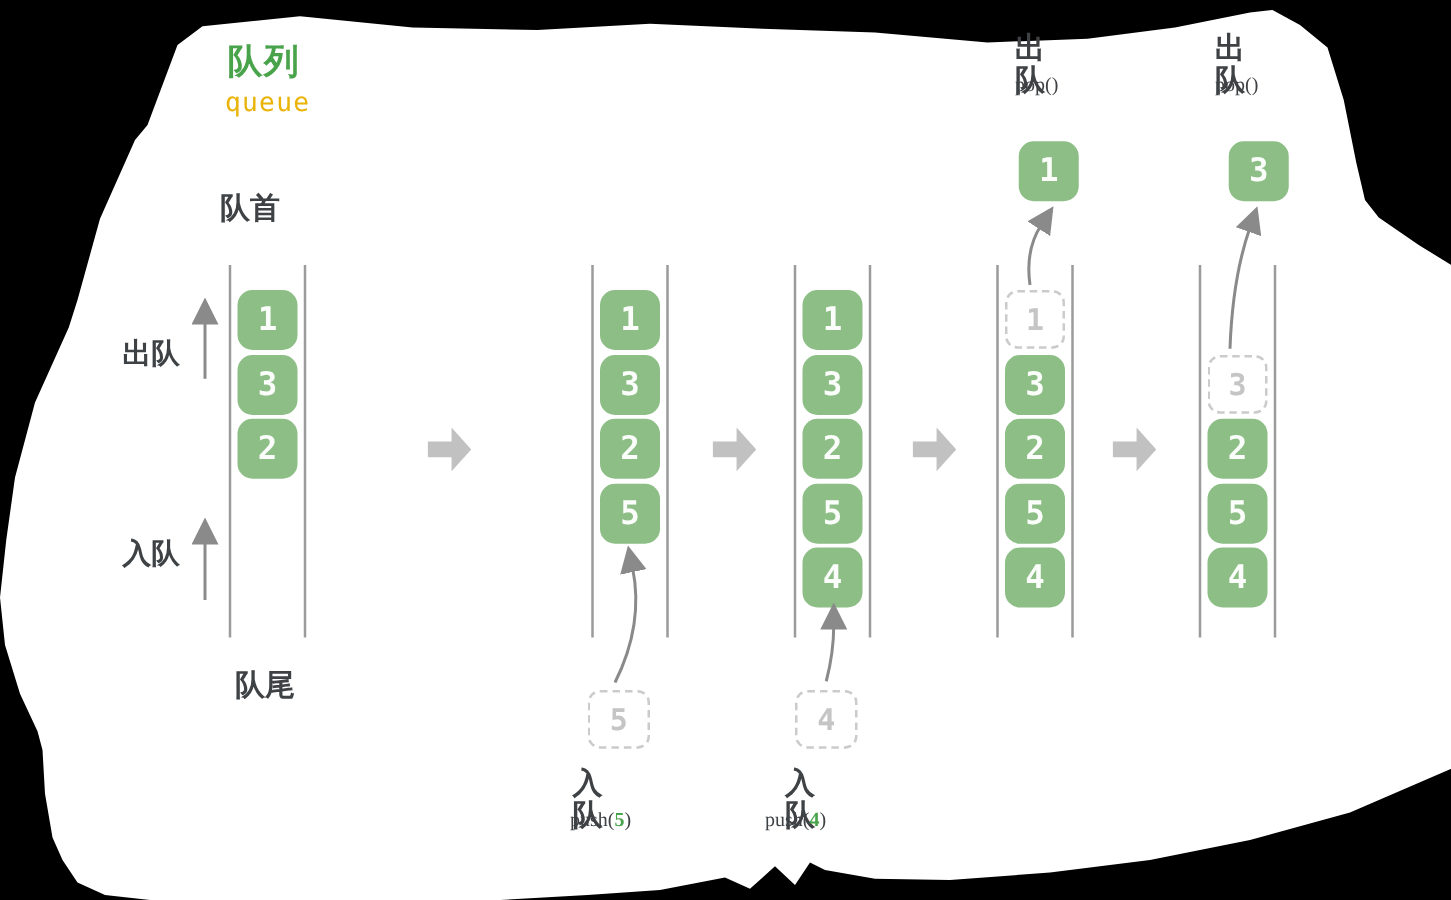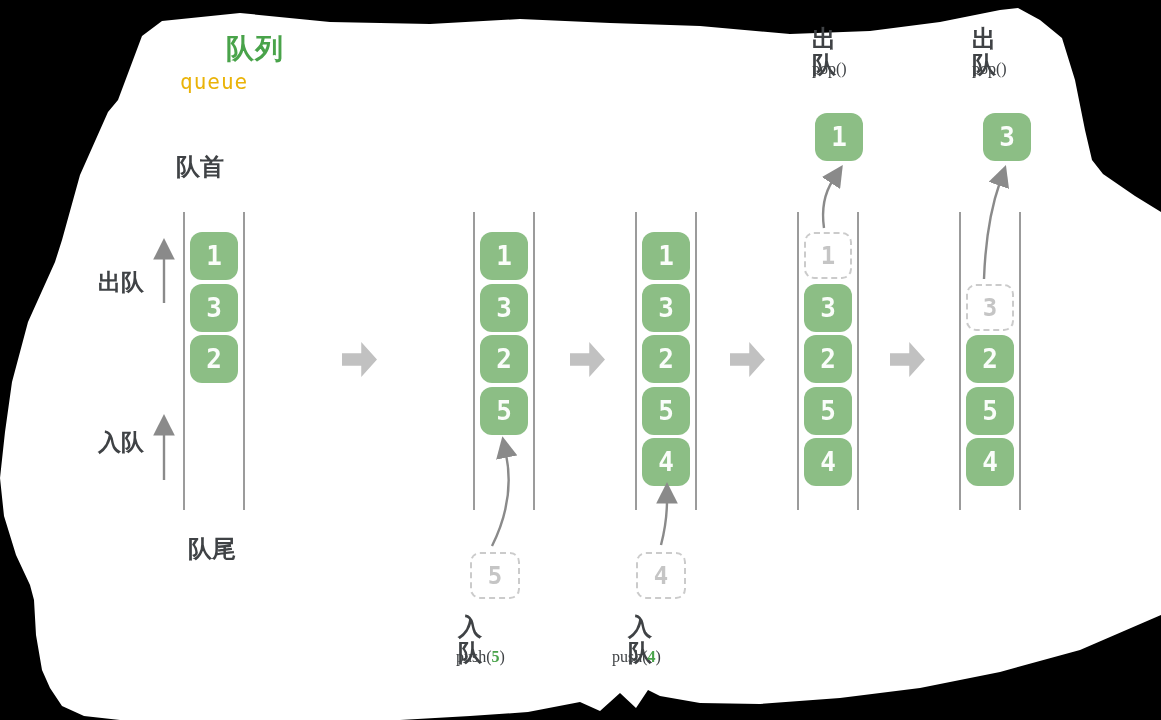--- a/index.html
+++ b/index.html
@@ -1,21 +1,21 @@
 <!DOCTYPE html>
 <html><head>
 <meta charset="utf-8">
 <style>
   html,body{margin:0;padding:0;background:#000;}
   .scene{position:relative;width:1161px;height:720px;overflow:hidden;
          font-family:"Liberation Sans",sans-serif;}
   .blob{position:absolute;left:0;top:0;width:1161px;height:720px;}
   .layer{position:absolute;left:0;top:0;width:1161px;height:720px;pointer-events:none;}
   .abs{position:absolute;}
-  .title{font-size:28px;font-weight:700;color:#49A34A;letter-spacing:1px;margin-left:44px;}
+  .title{font-size:28px;font-weight:700;color:#49A34A;letter-spacing:1px;}
   .subtitle{font-size:21px;color:#eab308;letter-spacing:1px;
             font-family:"DejaVu Sans Mono","Liberation Mono",monospace;}
   .zh{position:absolute;font-weight:700;font-size:24px;color:#3F4245;line-height:1.1;}
   .zh.side{font-size:23px;}
   .code{position:absolute;font-family:Liberation Serif, serif;
         font-size:16px;color:#3F4245;line-height:1.1;}
   .code .arg{color:#49A34A;font-weight:700;}
   .chan-line{position:absolute;width:2px;background:#9B9B9B;}
   .qbox{position:absolute;width:48px;height:48px;border-radius:12px;background:#8CBE85;
         color:#FAFDFA;font:700 26px "DejaVu Sans Mono","Liberation Mono",monospace;

